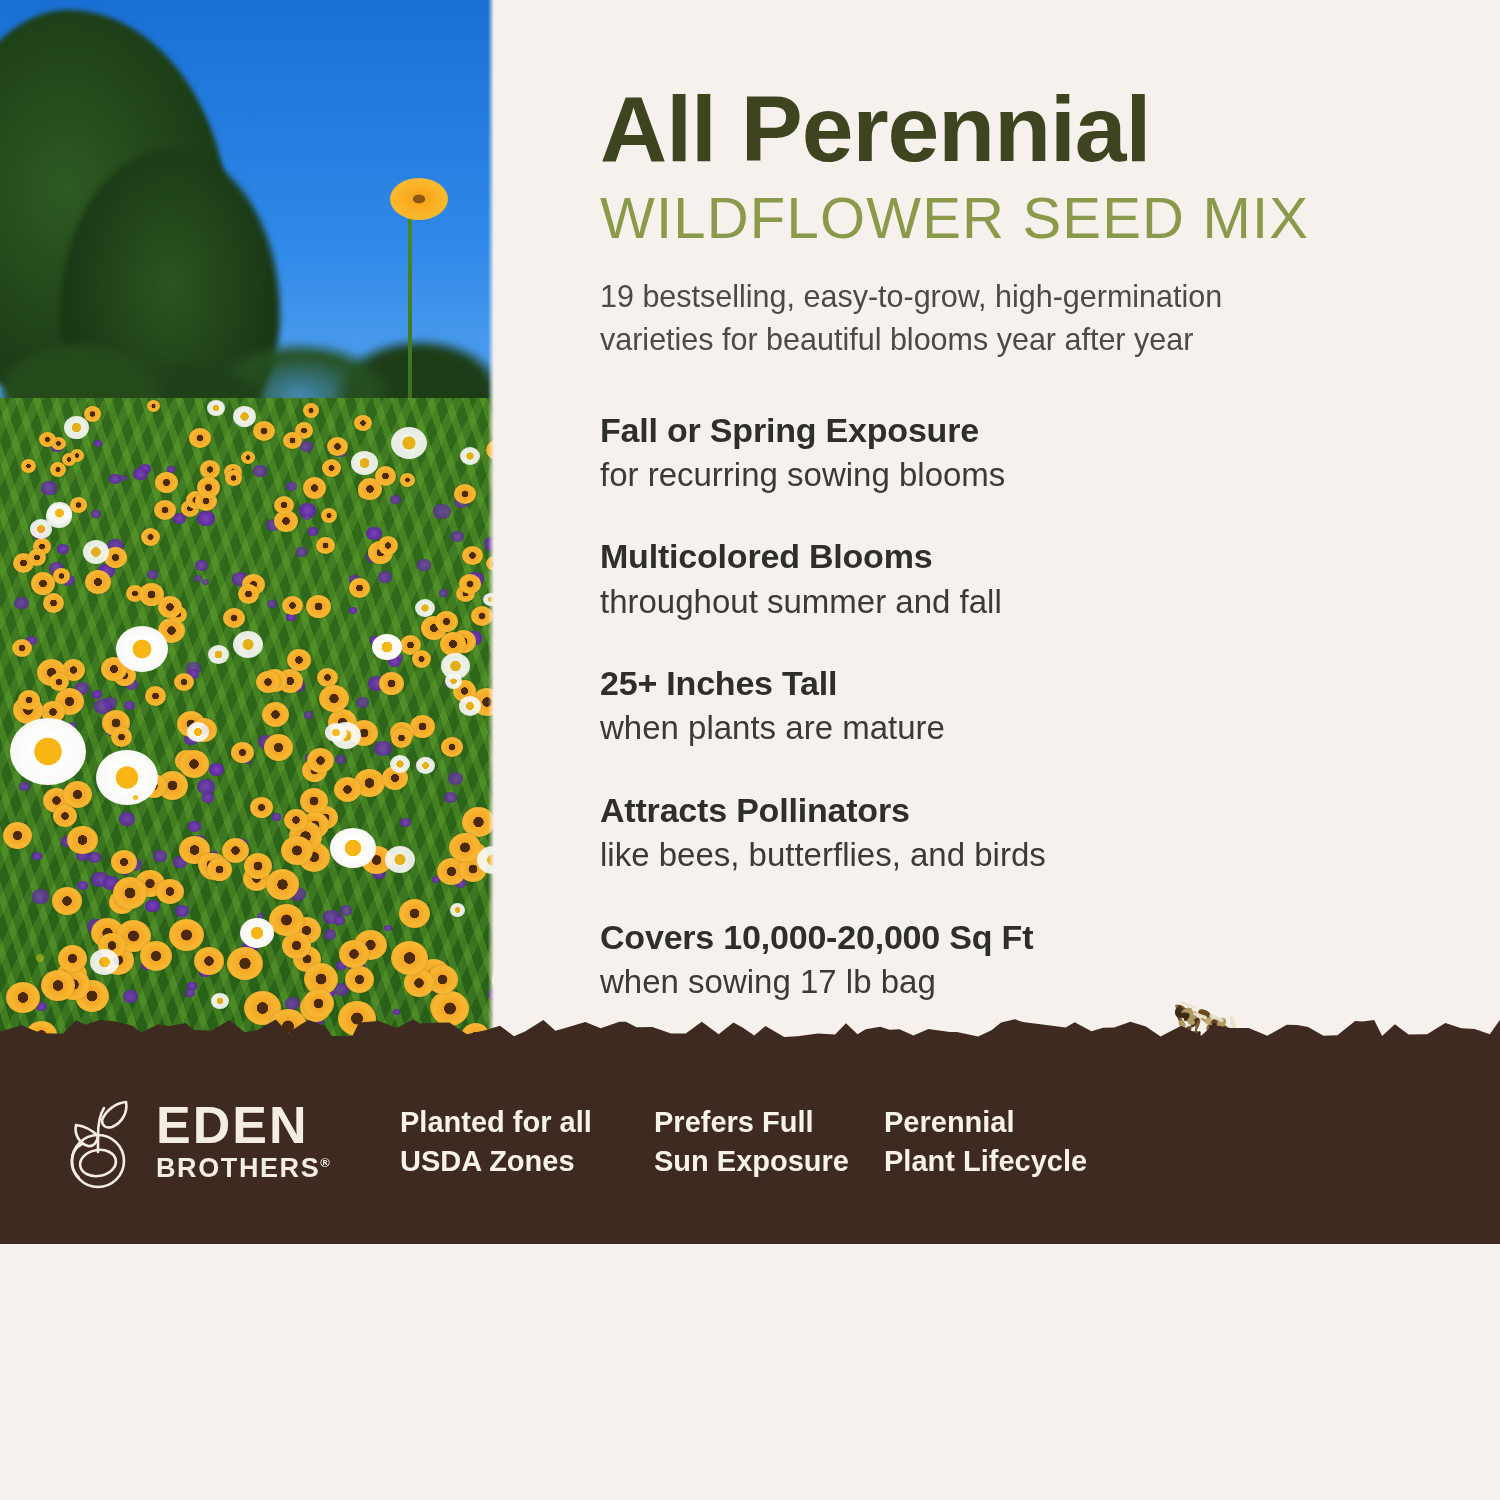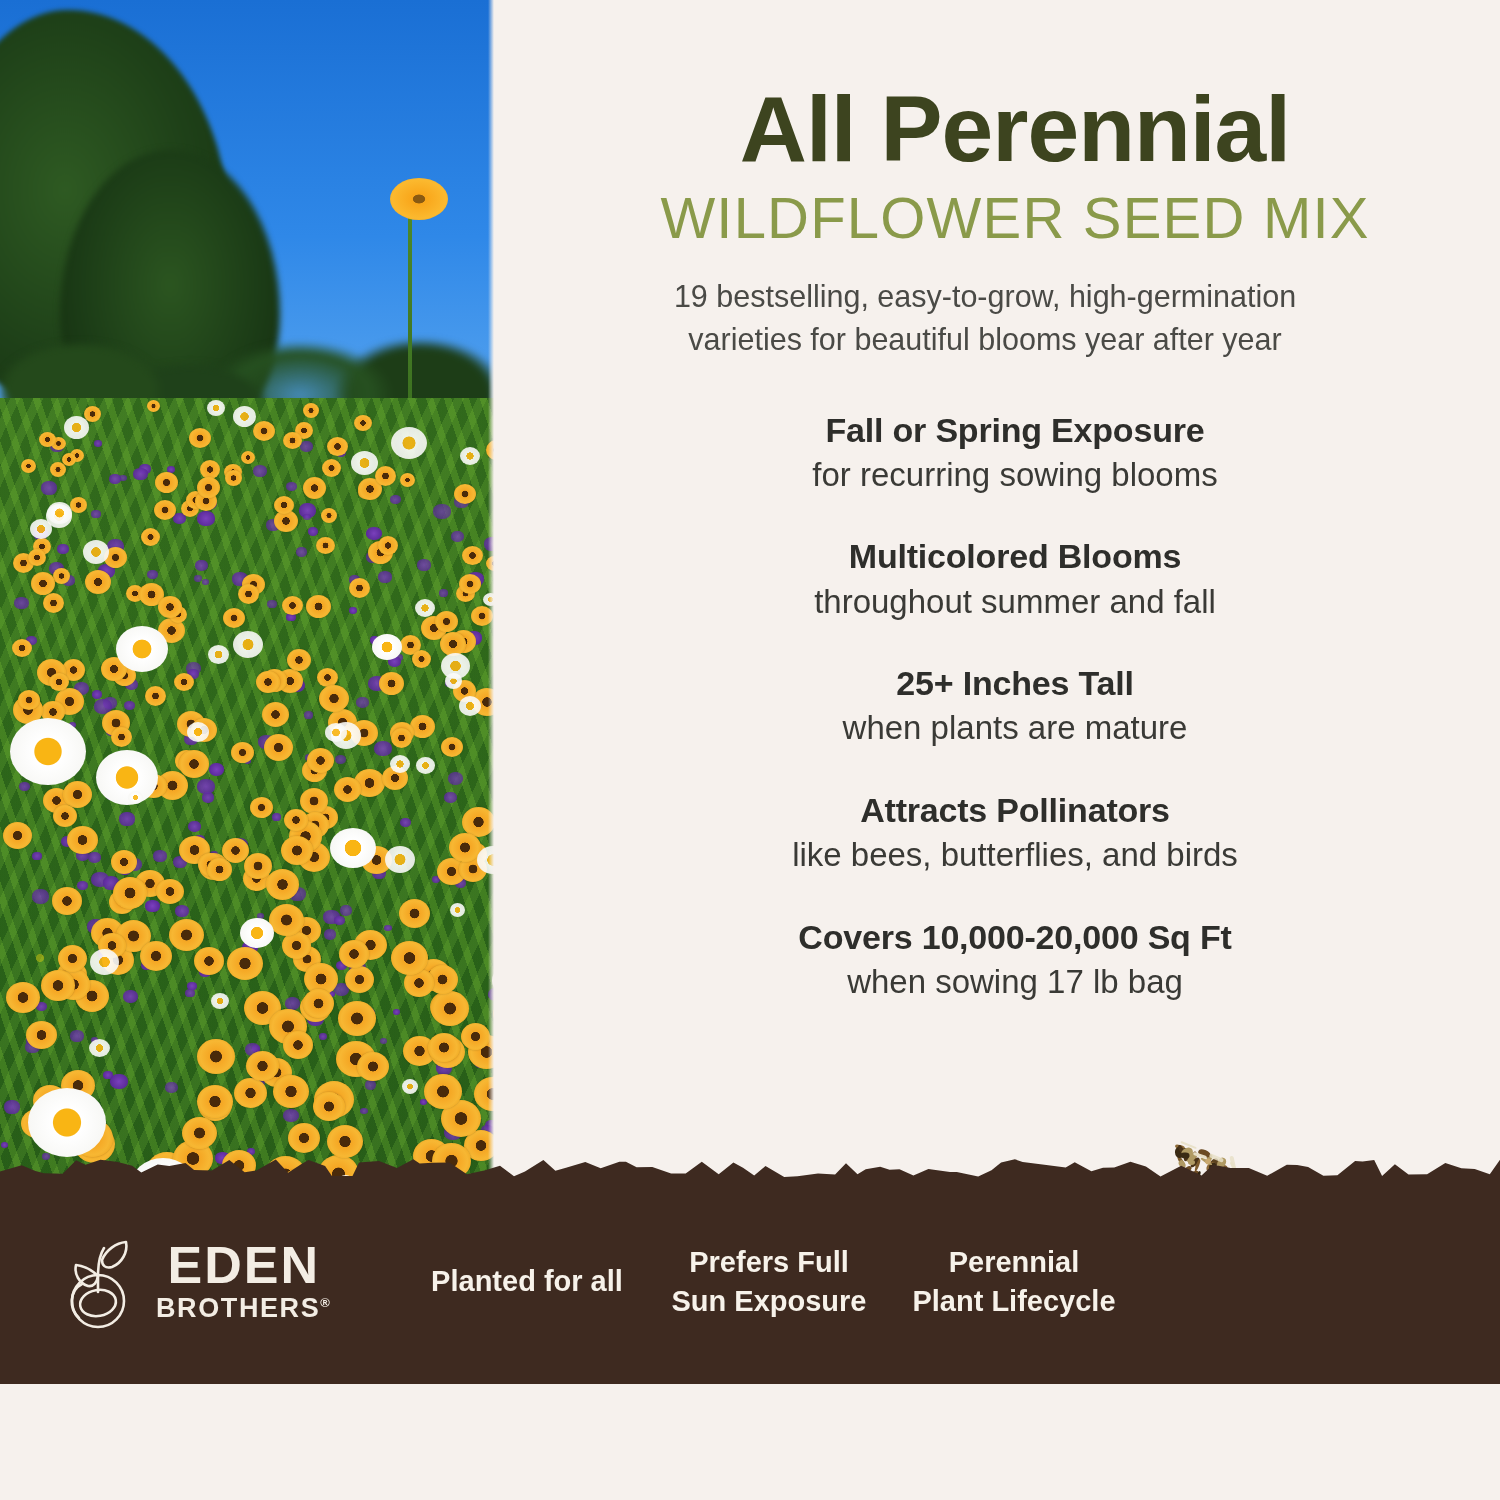--- a/index.html
+++ b/index.html
@@ -3,21 +3,21 @@
 <meta charset="utf-8">
 <style>
   * { margin:0; padding:0; box-sizing:border-box; }
   html, body { width:1500px; height:1500px; }
   body {
     font-family:"Liberation Sans", sans-serif;
     background:#F6F1ED;
     overflow:hidden;
     position:relative;
   }
-  #page { position:relative; width:1500px; height:1384px; background:#F6F1ED; overflow:hidden;text-align:center; }
+  #page { position:relative; width:1500px; height:1244px; background:#F6F1ED; overflow:hidden; }
 
   
   .photo-col {
     position:absolute; left:0; top:0; width:494px; height:1340px;
     overflow:hidden;
   }
   .sky {
     position:absolute; left:0; top:0; width:494px; height:430px;
     background:linear-gradient(#1a6fd4 0%, #2f88e8 55%, #59a6f0 100%);
   }
@@ -2370,20 +2370,21 @@
         </svg>
         <div class="logo-text">
           <div class="logo-eden">EDEN</div>
           <div class="logo-bros"><span>BROTHERS</span><sup>®</sup></div>
         </div>
       </div>
 
       <div class="badges">
         <div class="badge b1">
           <div>Planted for all</div>
+          <div>USDA Zones</div>
         </div>
         <div class="badge b2">
           <div>Prefers Full</div>
           <div>Sun Exposure</div>
         </div>
         <div class="badge b3">
           <div>Perennial</div>
           <div>Plant Lifecycle</div>
         </div>
       </div>

